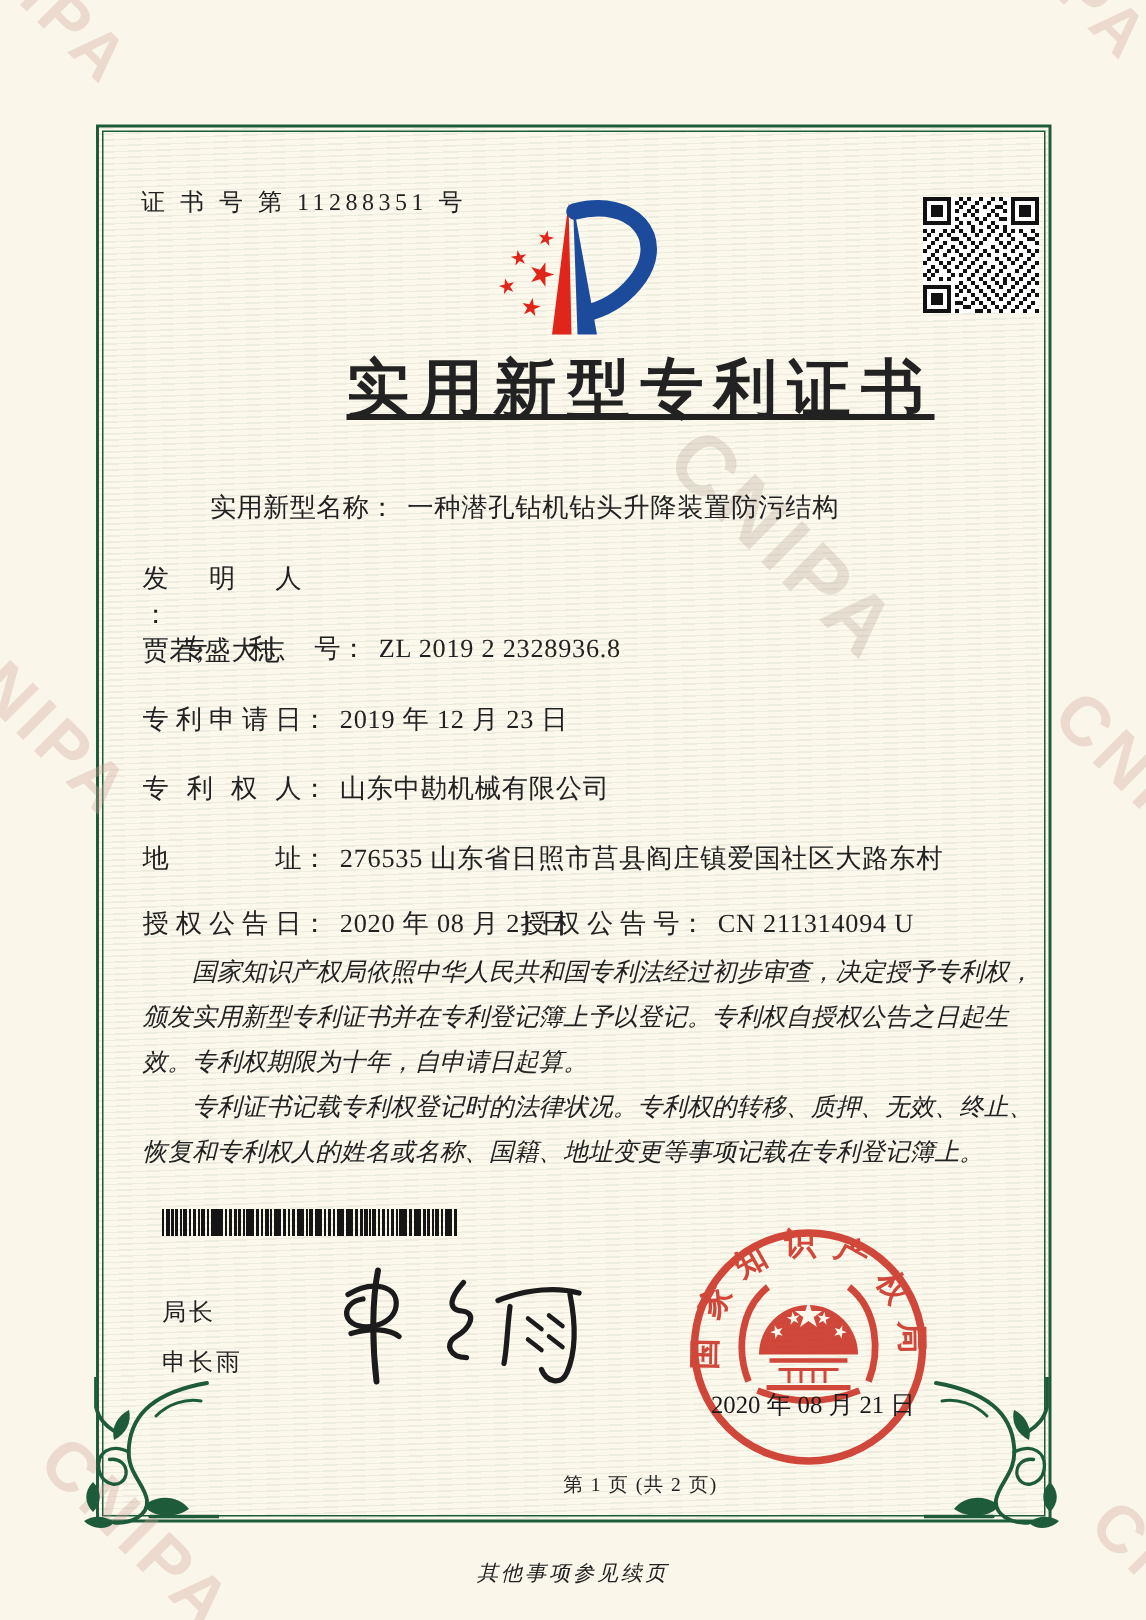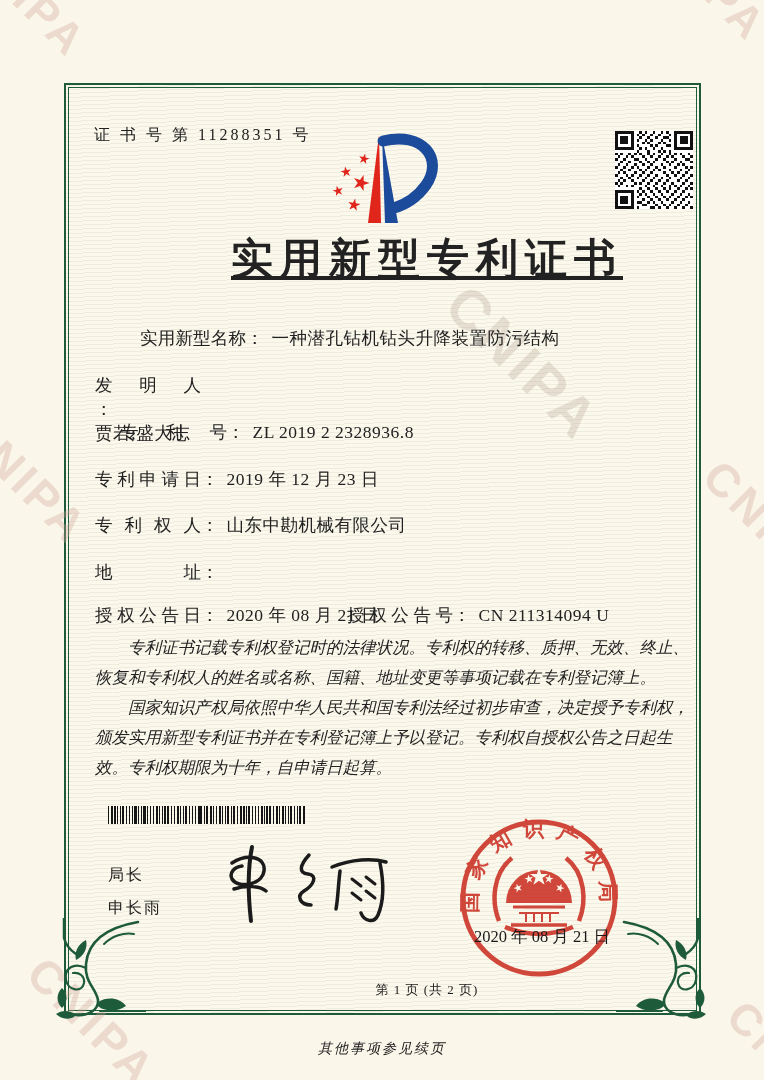--- a/index.html
+++ b/index.html
@@ -154,36 +154,37 @@
       <span class="fvalue">2019 年 12 月 23 日</span>
     </div>
     <div class="field" style="top:430px;">
       <span class="flabel">专利权人</span>
         <span class="fcolon">：</span>
       <span class="fvalue">山东中勘机械有限公司</span>
     </div>
     <div class="field" style="top:477px;">
       <span class="flabel">地址</span>
         <span class="fcolon">：</span>
+      <span class="fvalue">276535  山东省日照市莒县阎庄镇爱国社区大路东村</span>
     </div>
 
     <div class="grant-group" style="left:31px;top:520px;">
       <span class="flabel">授权公告日</span>
         <span class="fcolon">：</span>
       <span class="fvalue">2020 年 08 月 21 日</span>
     </div>
     <div class="grant-group" style="left:283px;top:520px;">
       <span class="flabel">授权公告号</span>
         <span class="fcolon">：</span>
       <span class="fvalue">CN 211314094 U</span>
     </div>
 
     <div class="paras">
+      <p>国家知识产权局依照中华人民共和国专利法经过初步审查，决定授予专利权，颁发实用新型专利证书并在专利登记簿上予以登记。专利权自授权公告之日起生效。专利权期限为十年，自申请日起算。</p>
       <p>专利证书记载专利权登记时的法律状况。专利权的转移、质押、无效、终止、恢复和专利权人的姓名或名称、国籍、地址变更等事项记载在专利登记簿上。</p>
-      <p>国家知识产权局依照中华人民共和国专利法经过初步审查，决定授予专利权，颁发实用新型专利证书并在专利登记簿上予以登记。专利权自授权公告之日起生效。专利权期限为十年，自申请日起算。</p>
     </div>
 
     <div class="barcode"></div>
 
     <div class="director-title">局长</div>
     <div class="director-name">申长雨</div>
 
     <svg class="signature" width="185" height="85" viewBox="0 0 185 85">
       <g fill="none" stroke="#1b1b1b" stroke-linecap="round" stroke-linejoin="round">
         <path stroke-width="4" d="M38,6 C34,26 34,54 37,80"></path>

